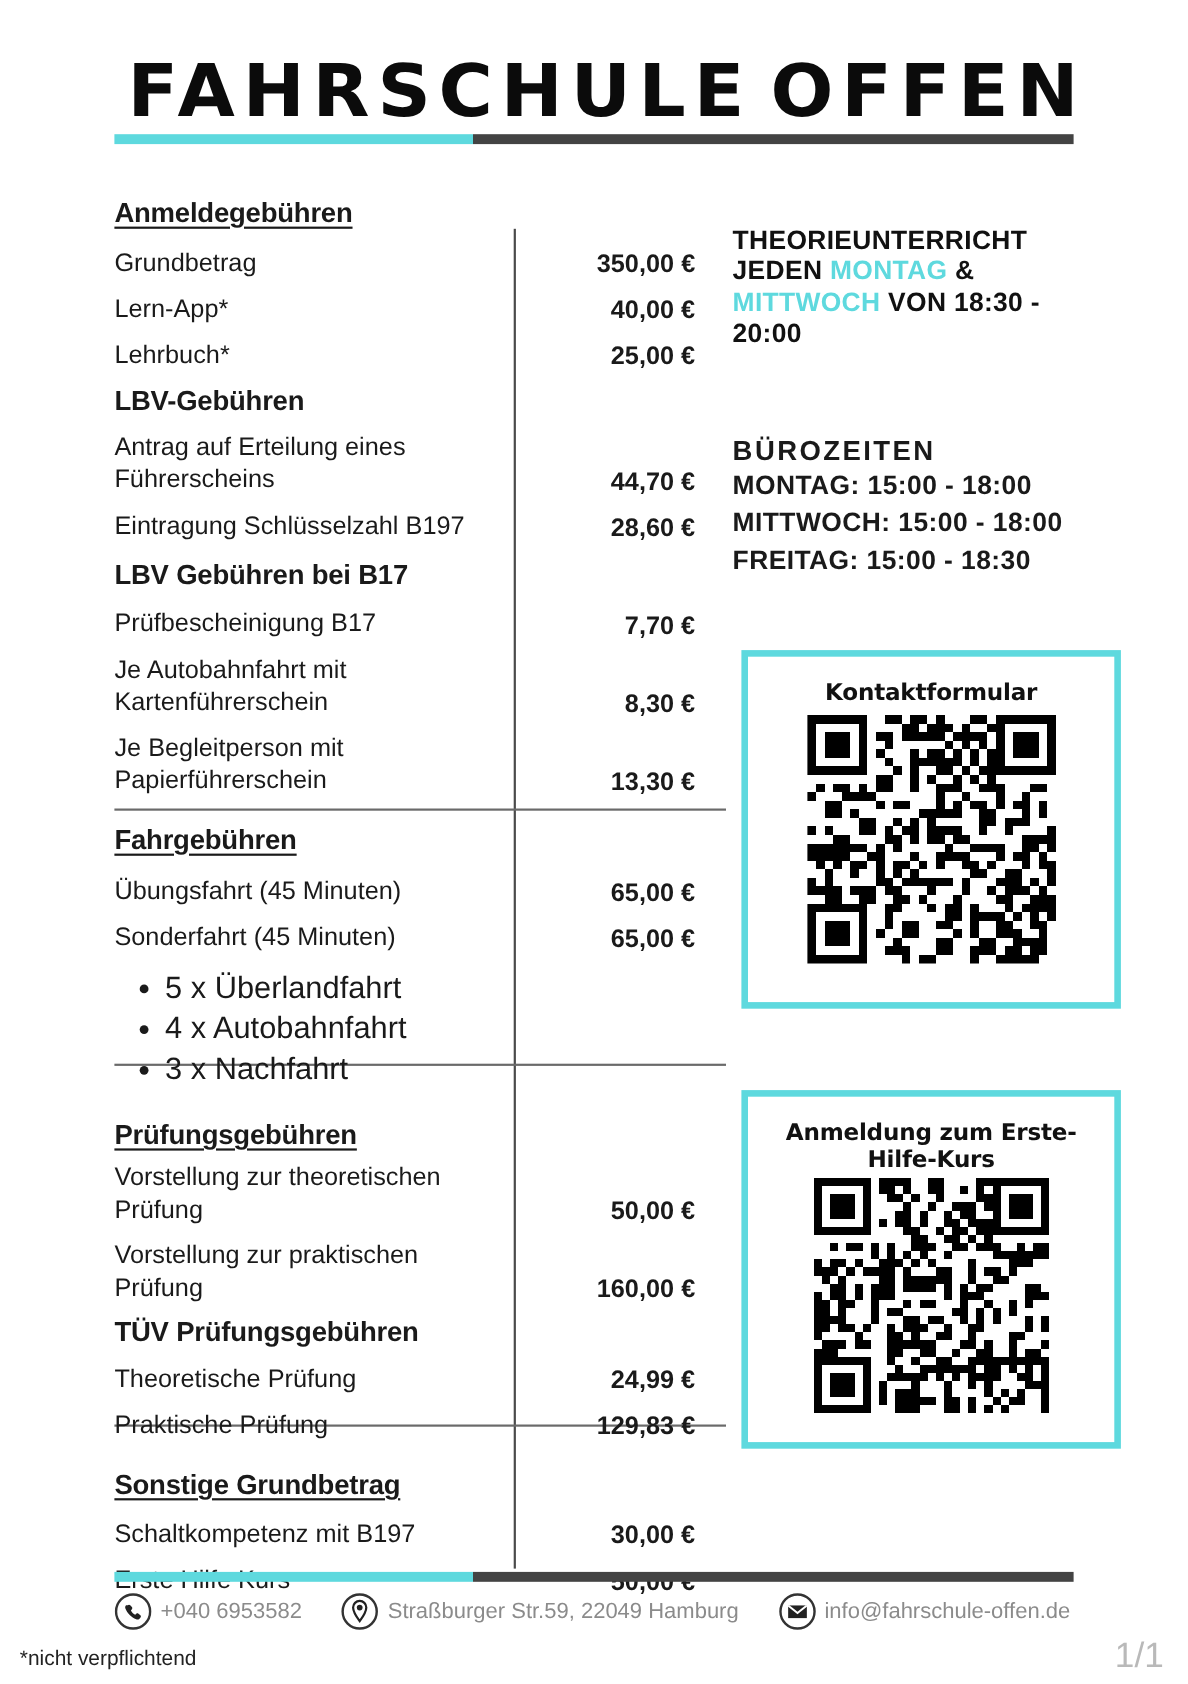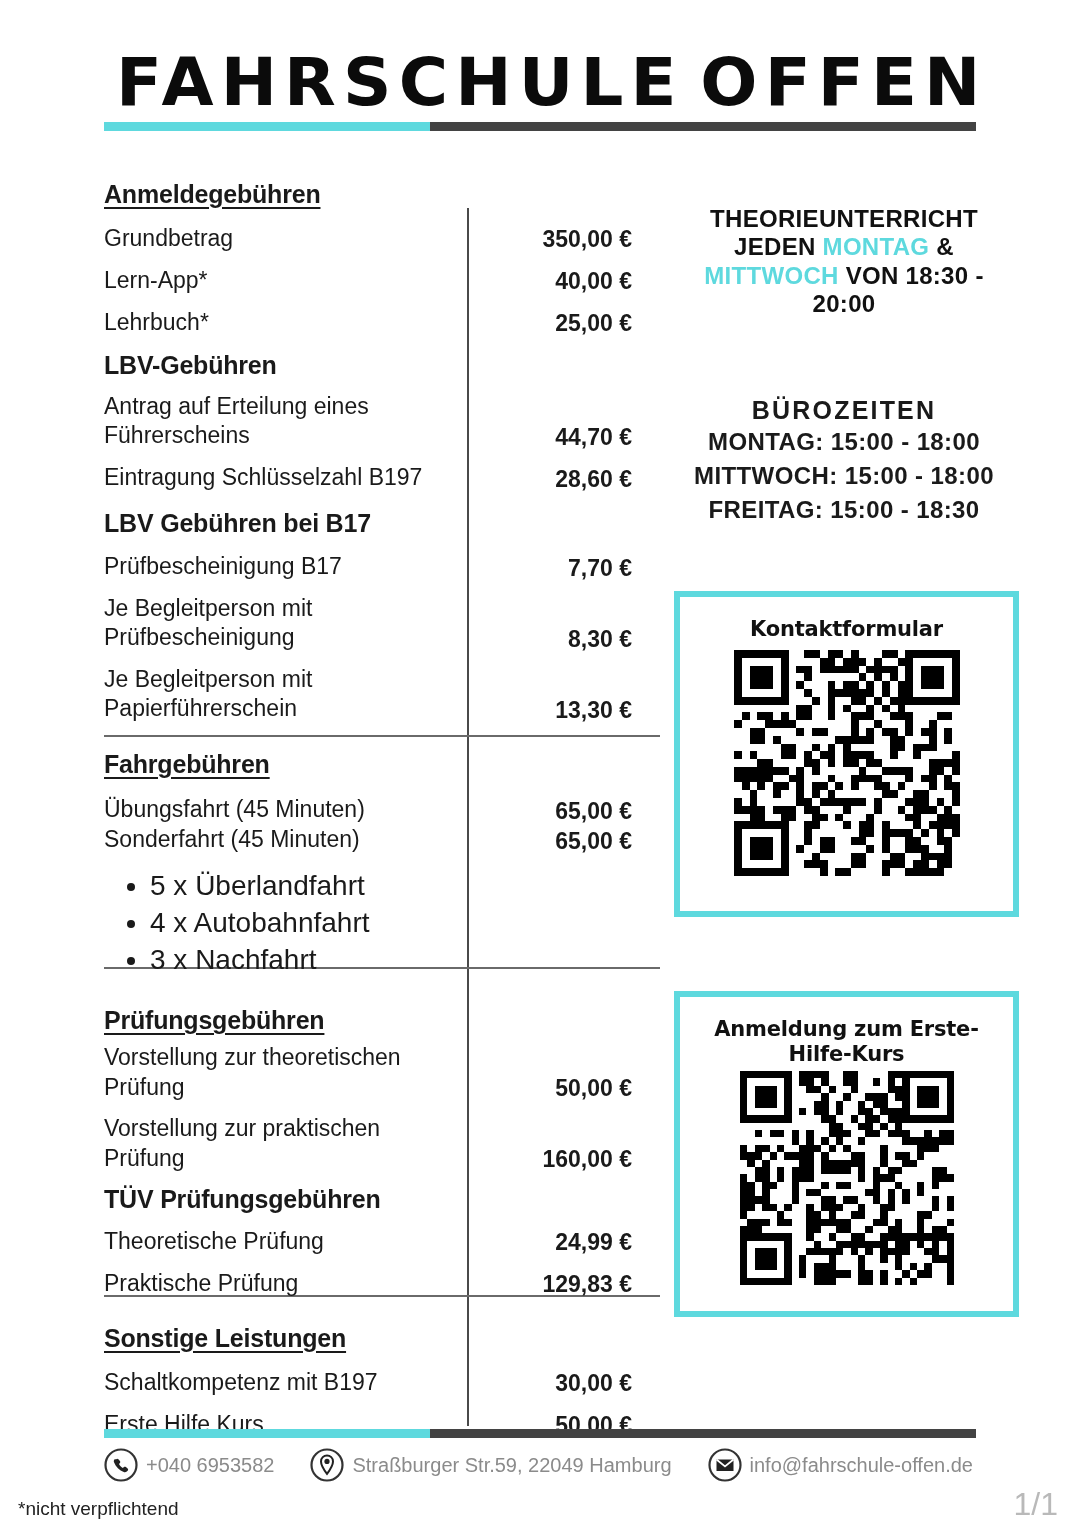--- a/index.html
+++ b/index.html
@@ -125,21 +125,21 @@
     font-size: 28px;
     line-height: 1.33;
   }
 
   
   .right-col {
     position: absolute;
     left: 666px;
     top: 205px;
     width: 356px;
-    text-align: center;
+    text-align: left;
   }
   .theory-block {
     font-size: 24px;
     font-weight: 800;
     line-height: 1.18;
     letter-spacing: 0.3px;
     color: #111;
   }
   .cy { color: #5ed9de; }
   .office-title {
@@ -256,29 +256,29 @@
       <div class="row" style="margin-bottom: 12px;">
         <div class="label">Eintragung Schlüsselzahl B197</div>
         <div class="price">28,60 €</div>
       </div>
       <div class="sub-title" style="margin-top: 16px; margin-bottom: 14px;">LBV Gebühren bei B17</div>
       <div class="row" style="margin-bottom: 12px;">
         <div class="label">Prüfbescheinigung B17</div>
         <div class="price">7,70 €</div>
       </div>
       <div class="row" style="margin-bottom: 12px;">
-        <div class="label">Je Begleitperson mit Prüfbescheinigung</div>
+        <div class="label">Je Autobahnfahrt mit Kartenführerschein</div>
         <div class="price">8,30 €</div>
       </div>
       <div class="row" style="margin-bottom: 12px;">
         <div class="label">Je Begleitperson mit Papierführerschein</div>
         <div class="price">13,30 €</div>
       </div>
       <div class="sec-title" style="margin-top: 26px; margin-bottom: 16px;">Fahrgebühren</div>
-      <div class="row" style="">
+      <div class="row" style="margin-bottom: 12px;">
         <div class="label">Übungsfahrt (45 Minuten)</div>
         <div class="price">65,00 €</div>
       </div>
       <div class="row" style="margin-bottom: 12px;">
         <div class="label">Sonderfahrt (45 Minuten)</div>
         <div class="price">65,00 €</div>
       </div>
       <ul class="bullets">
         <li>5 x Überlandfahrt</li>
         <li>4 x Autobahnfahrt</li>
@@ -295,21 +295,21 @@
       </div>
       <div class="sub-title" style="margin-top: 12px; margin-bottom: 12px;">TÜV Prüfungsgebühren</div>
       <div class="row" style="margin-bottom: 12px;">
         <div class="label">Theoretische Prüfung</div>
         <div class="price">24,99 €</div>
       </div>
       <div class="row" style="margin-bottom: 12px;">
         <div class="label">Praktische Prüfung</div>
         <div class="price">129,83 €</div>
       </div>
-      <div class="sec-title" style="margin-top: 26px; margin-bottom: 14px;">Sonstige Leistungen</div>
+      <div class="sec-title" style="margin-top: 26px; margin-bottom: 14px;">Sonstige Grundbetrag</div>
       <div class="row" style="margin-bottom: 12px;">
         <div class="label">Schaltkompetenz mit B197</div>
         <div class="price">30,00 €</div>
       </div>
       <div class="row" style="margin-bottom: 12px;">
         <div class="label">Erste Hilfe Kurs</div>
         <div class="price">50,00 €</div>
       </div>
     </div>
 

